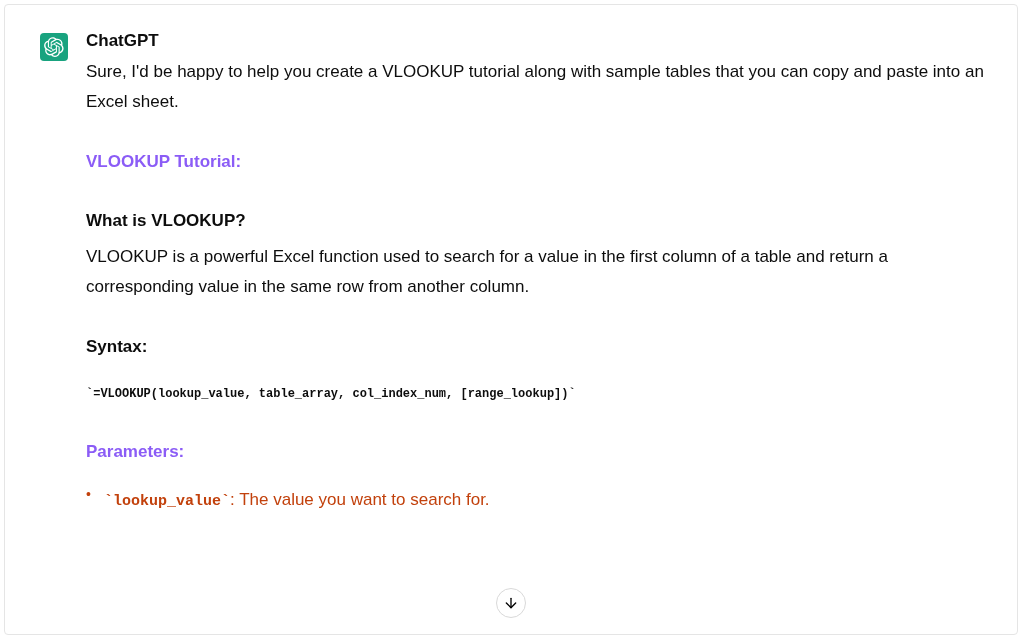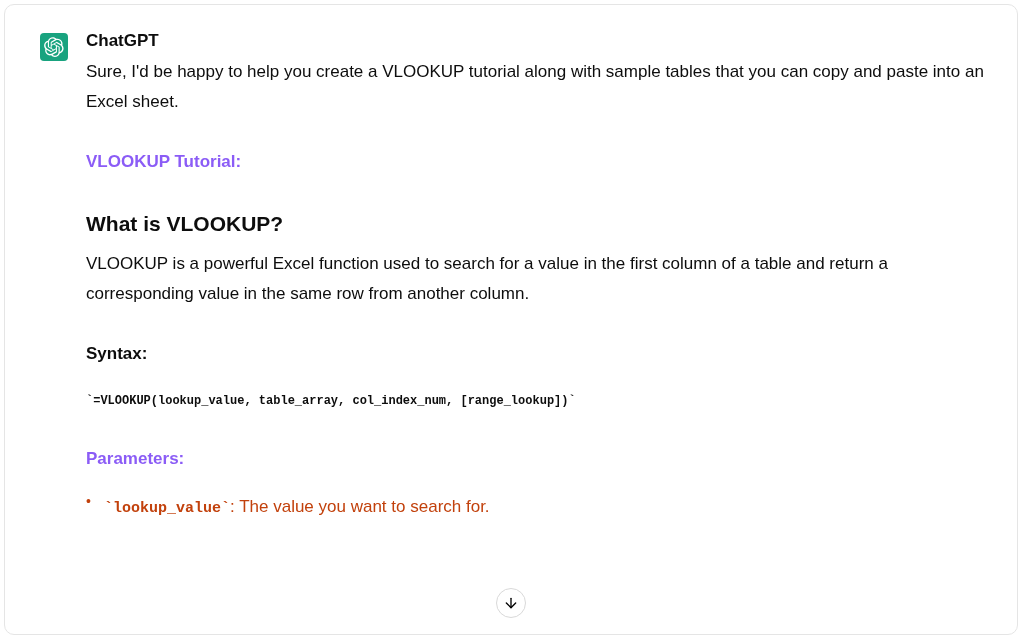--- a/index.html
+++ b/index.html
@@ -6,21 +6,21 @@
   body {
     font-family: -apple-system, BlinkMacSystemFont, "Segoe UI", Helvetica, Arial, sans-serif;
     background: #ffffff;
     width: 1024px;
     height: 641px;
     overflow: hidden;
     position: relative;
   }
   .container {
     border: 1px solid #e5e5e5;
-    border-radius: 10px;
+    border-radius: 4px;
     width: 1014px;
     height: 631px;
     margin: 4px;
     padding: 26px 30px 20px 35px;
     overflow: hidden;
     position: relative;
   }
   .message {
     display: flex;
     gap: 18px;
@@ -51,21 +51,21 @@
   }
   .para { margin-bottom: 30px; }
   .heading {
     font-weight: 700;
     font-size: 17px;
     color: #8b5cf6;
     margin-bottom: 30px;
   }
   .heading-tight {
     font-weight: 700;
-    font-size: 21px;
+    font-size: 17px;
     color: #0d0d0d;
     margin-bottom: 6px;
   }
   .heading-sub {
     font-weight: 700;
     font-size: 17px;
     color: #0d0d0d;
     margin-bottom: 16px;
   }
   .code-inline {

